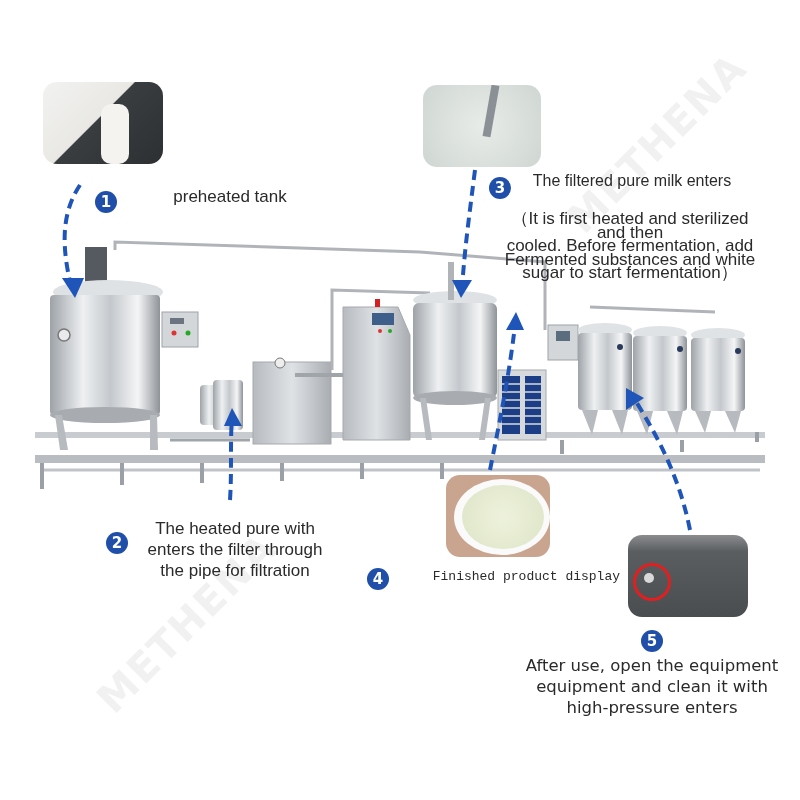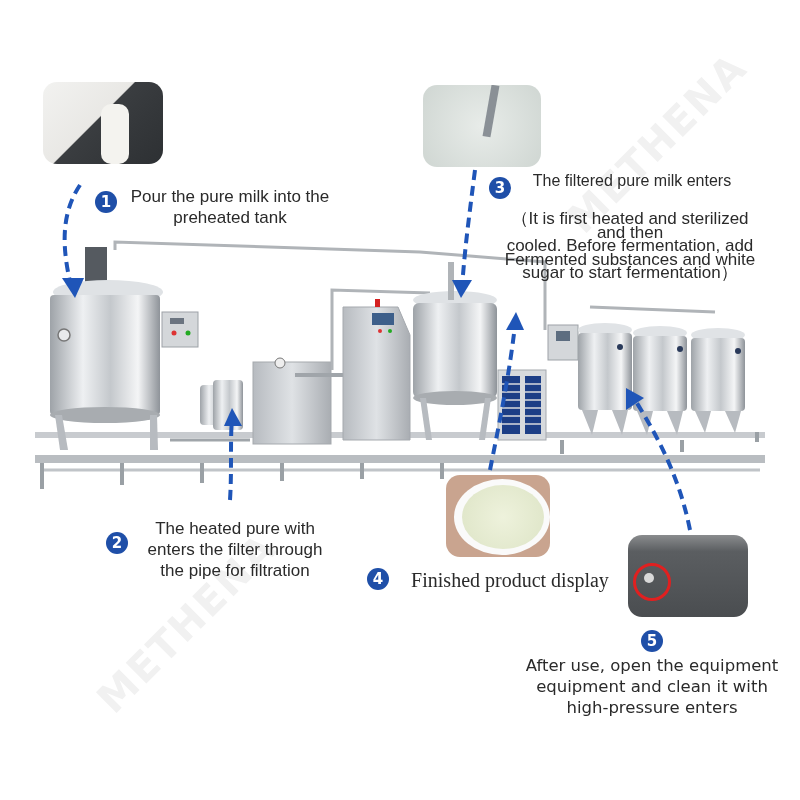--- a/index.html
+++ b/index.html
@@ -166,21 +166,20 @@
   <div class="abs" style="left:8px;top:4px;width:96px;height:76px;border-radius:50%;background:#fafafa;"></div>
   <div class="abs" style="left:16px;top:10px;width:82px;height:64px;border-radius:50%;background:radial-gradient(circle,#eef2dc,#dde4c6);"></div>
 </div>
 <div class="photo" style="left:628px;top:535px;width:120px;height:82px;background:linear-gradient(180deg,#8a8c8e 0%,#5b5e61 20%,#4a4d50 100%);">
   <div class="abs" style="left:5px;top:28px;width:32px;height:32px;border:3px solid #e02020;border-radius:50%;"></div>
   <div class="abs" style="left:16px;top:38px;width:10px;height:10px;background:#d9d9d9;border-radius:50%;"></div>
 </div>
 
 <div class="badge" style="left:95px;top:191px;">1</div>
 <div class="caption" style="left:120px;top:186px;width:220px;font-size:17px;line-height:21px;">
-  <div>Pour the pure milk into the</div>
   <div>preheated tank</div>
 </div>
 
 <div class="badge" style="left:106px;top:532px;">2</div>
 <div class="caption" style="left:135px;top:518px;width:200px;font-size:17px;line-height:21px;">
   <div>The heated pure with</div>
   <div>enters the filter through</div>
   <div>the pipe for filtration</div>
 </div>
 
@@ -189,20 +188,20 @@
   <div>The filtered pure milk enters</div>
 </div>
 <div class="caption" style="left:500px;top:212px;width:260px;font-size:17px;line-height:13.5px;">
   <div>（It is first heated and sterilized and then</div>
   <div>cooled. Before fermentation, add</div>
   <div>Fermented substances and white</div>
   <div>sugar to start fermentation）</div>
 </div>
 
 <div class="badge" style="left:367px;top:568px;">4</div>
-<div class="caption" style="left:400px;top:569px;width:220px;text-align:center;font-size:20px;font-family:Liberation Serif, serif;">Finished product display</div>
+<div class="caption" style="left:400px;top:569px;width:220px;text-align:right;font-size:13px;font-family:Liberation Mono, monospace;">Finished product display</div>
 
 <div class="badge" style="left:641px;top:630px;">5</div>
 <div class="caption" style="left:522px;top:655px;width:260px;font-size:16.5px;line-height:21px;font-family:'DejaVu Sans',sans-serif;">
   <div>After use, open the equipment</div>
   <div>equipment and clean it with</div>
   <div>high-pressure enters</div>
 </div>
 
 </body></html>

